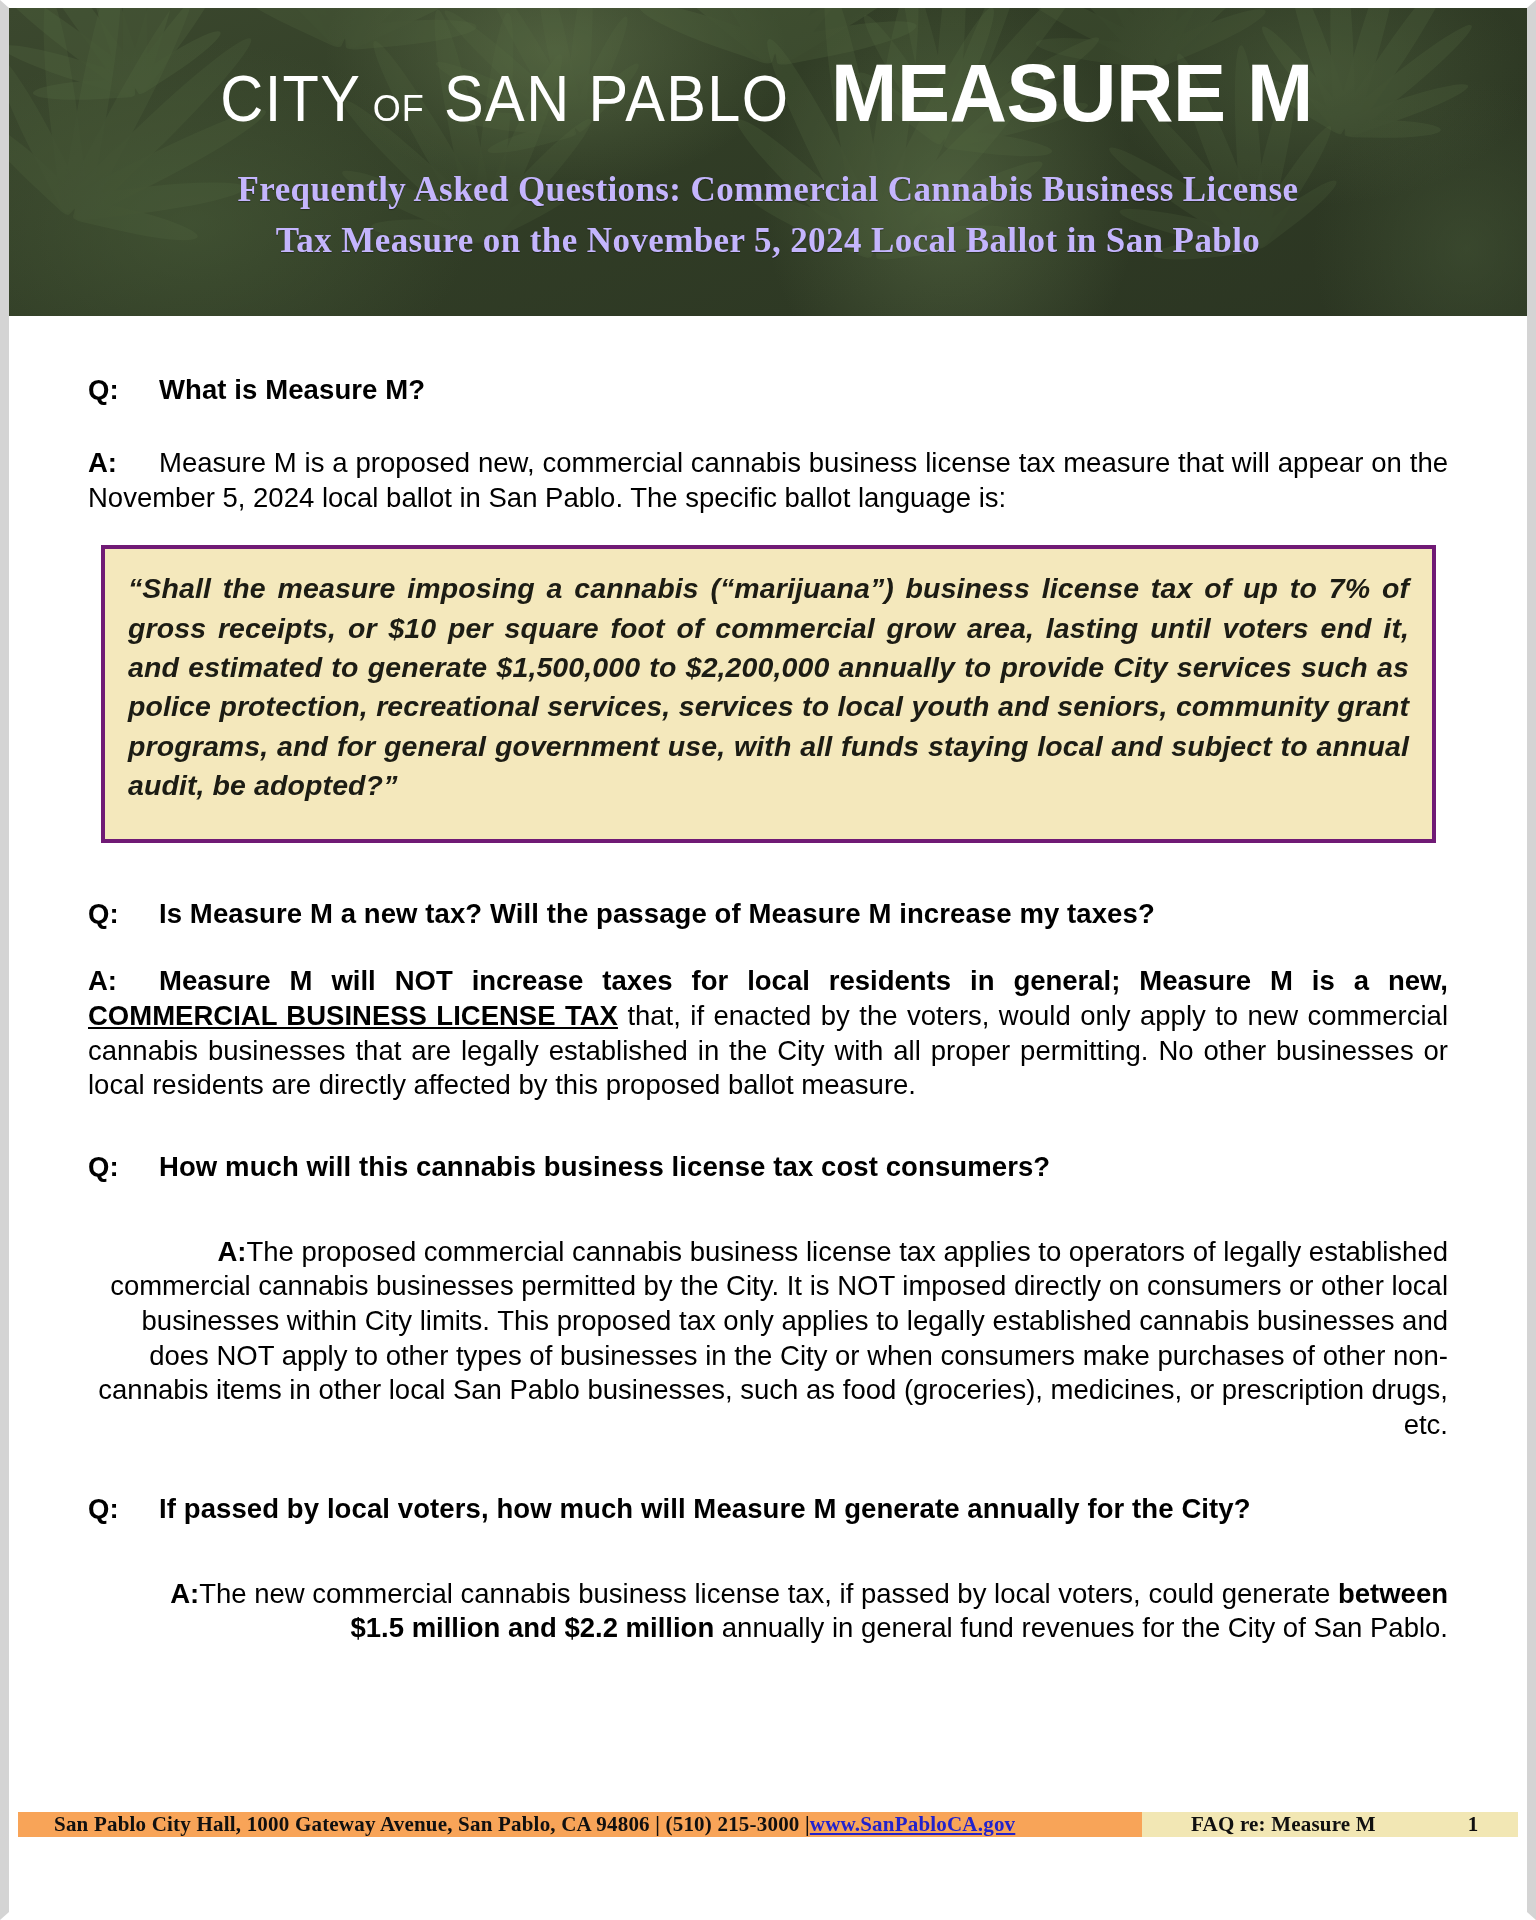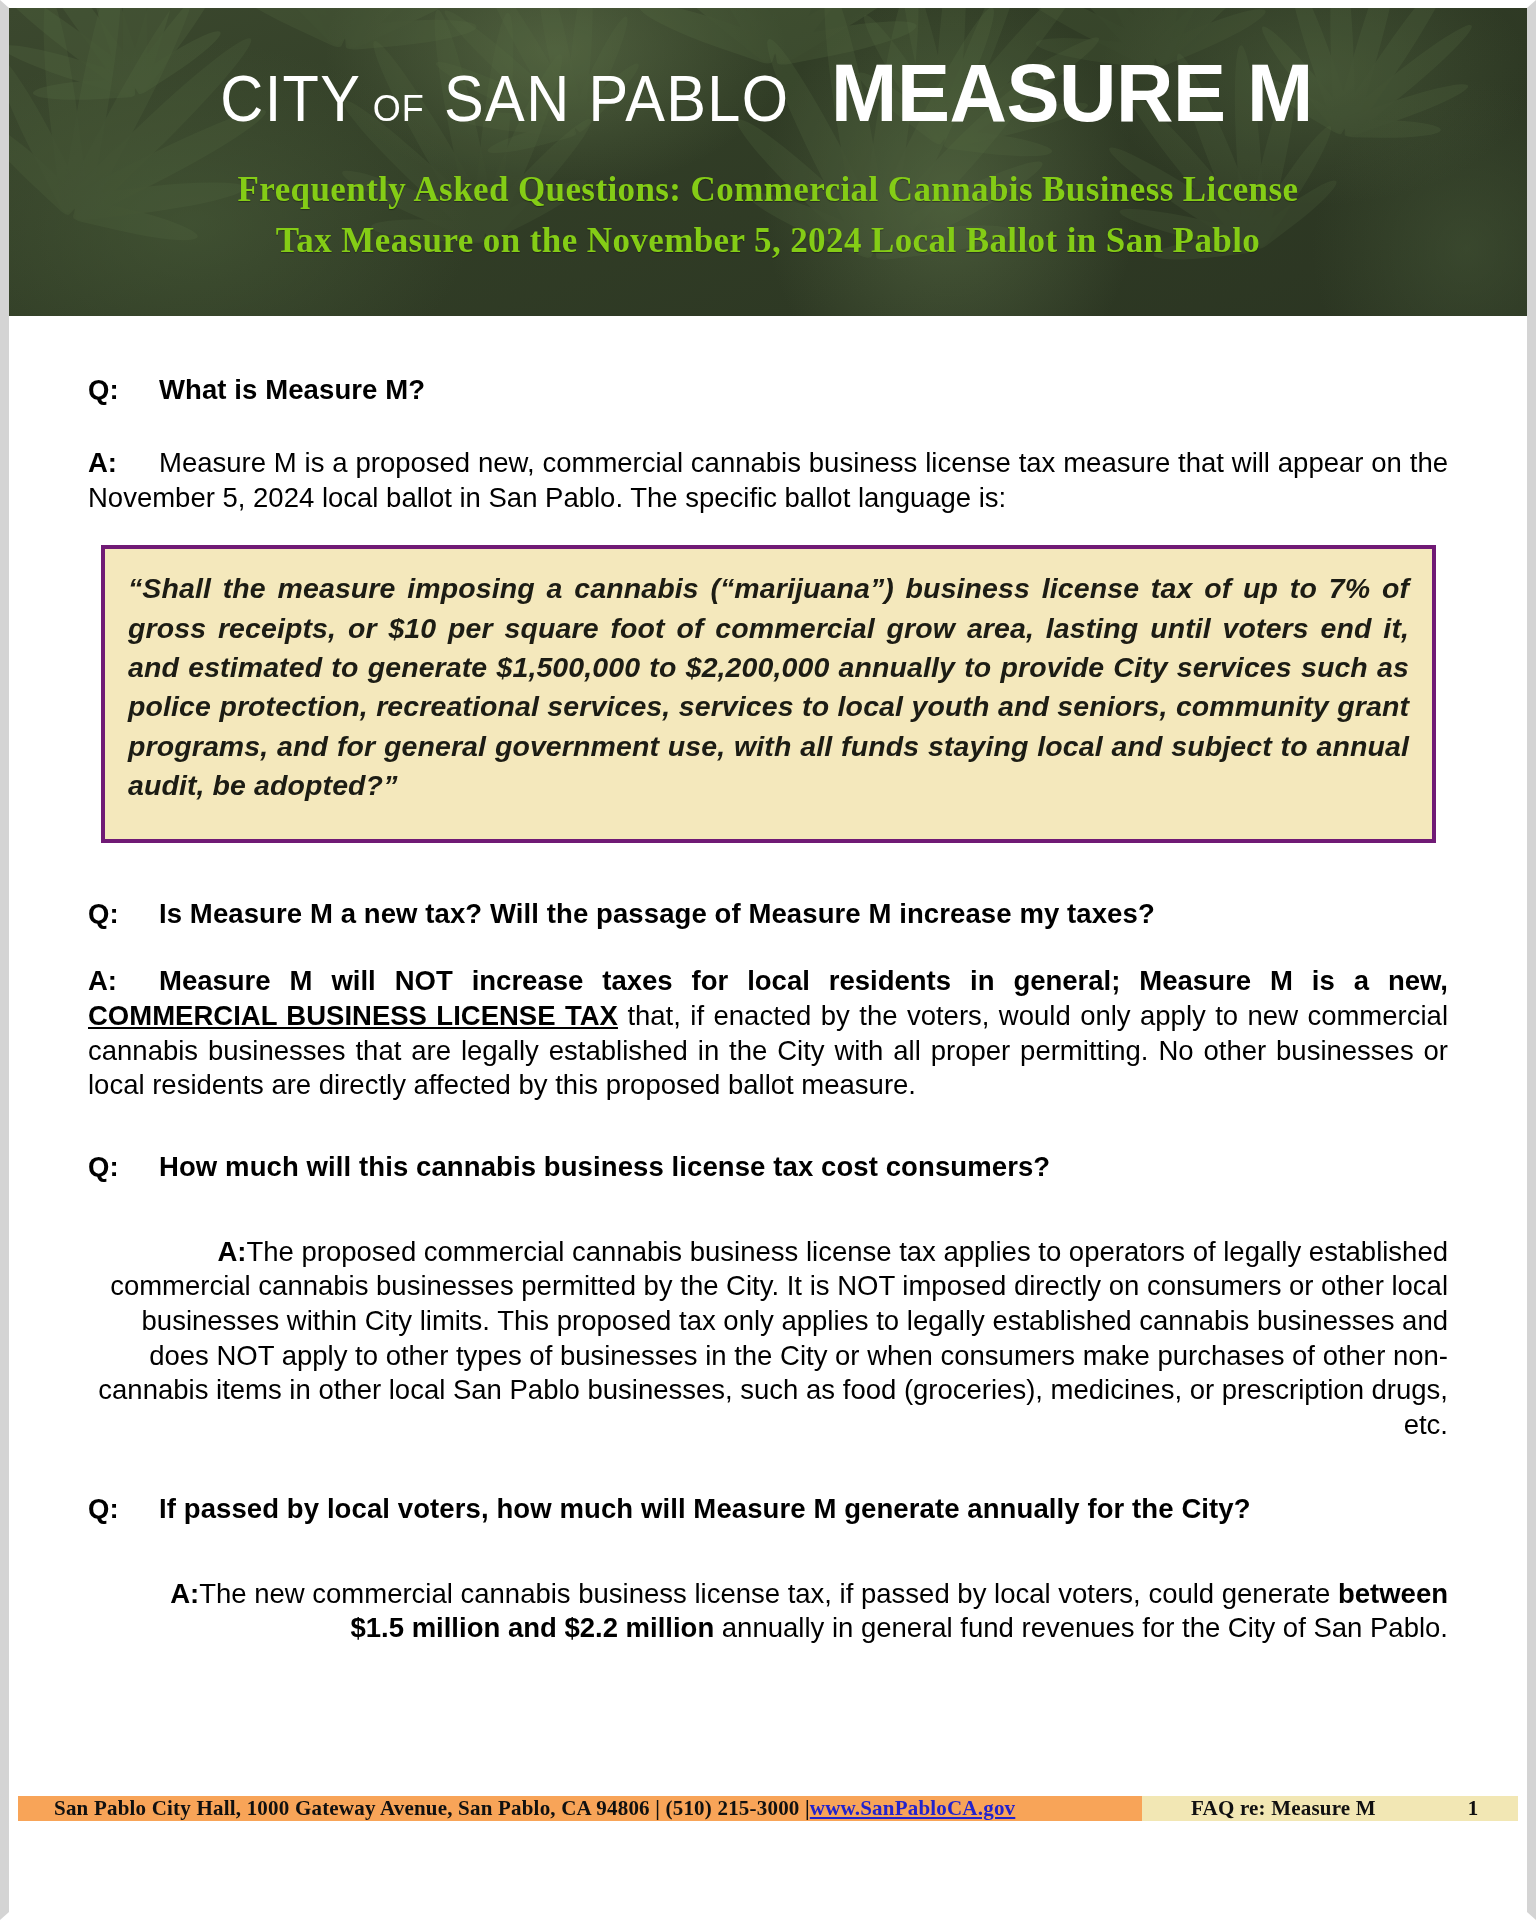--- a/index.html
+++ b/index.html
@@ -101,21 +101,21 @@
     font-weight: 700;
     font-size: 82px;
     letter-spacing: -0.5px;
     display: inline-block;
     vertical-align: baseline;
     padding-left: 22px;
     transform: scaleX(0.97);
   }
   .subtitle {
     margin-top: 30px;
-    color: #84cc16;
+    color: #c4b5fd;
     font-family: "Liberation Serif", "DejaVu Serif", serif;
     font-weight: 700;
     font-size: 35px;
     line-height: 1.46;
     letter-spacing: 0.4px;
     text-shadow: 0 1px 1px rgba(0,0,0,0.35);
   }
   .subtitle div { white-space: nowrap; }
 
   
@@ -166,21 +166,21 @@
   }
 
   
   .footer {
     position: absolute;
     left: 9px;
     right: 9px;
     bottom: 60px;
     height: 56px;
     display: flex;
-    align-items: flex-start;
+    align-items: center;
     font-family: "Liberation Serif", "DejaVu Serif", serif;
   }
   .foot-addr {
     flex: 0 0 1124px;
     background: #f8a458;
     display: flex;
     align-items: center;
     padding-left: 36px;
     font-size: 21px;
     color: #101010;

